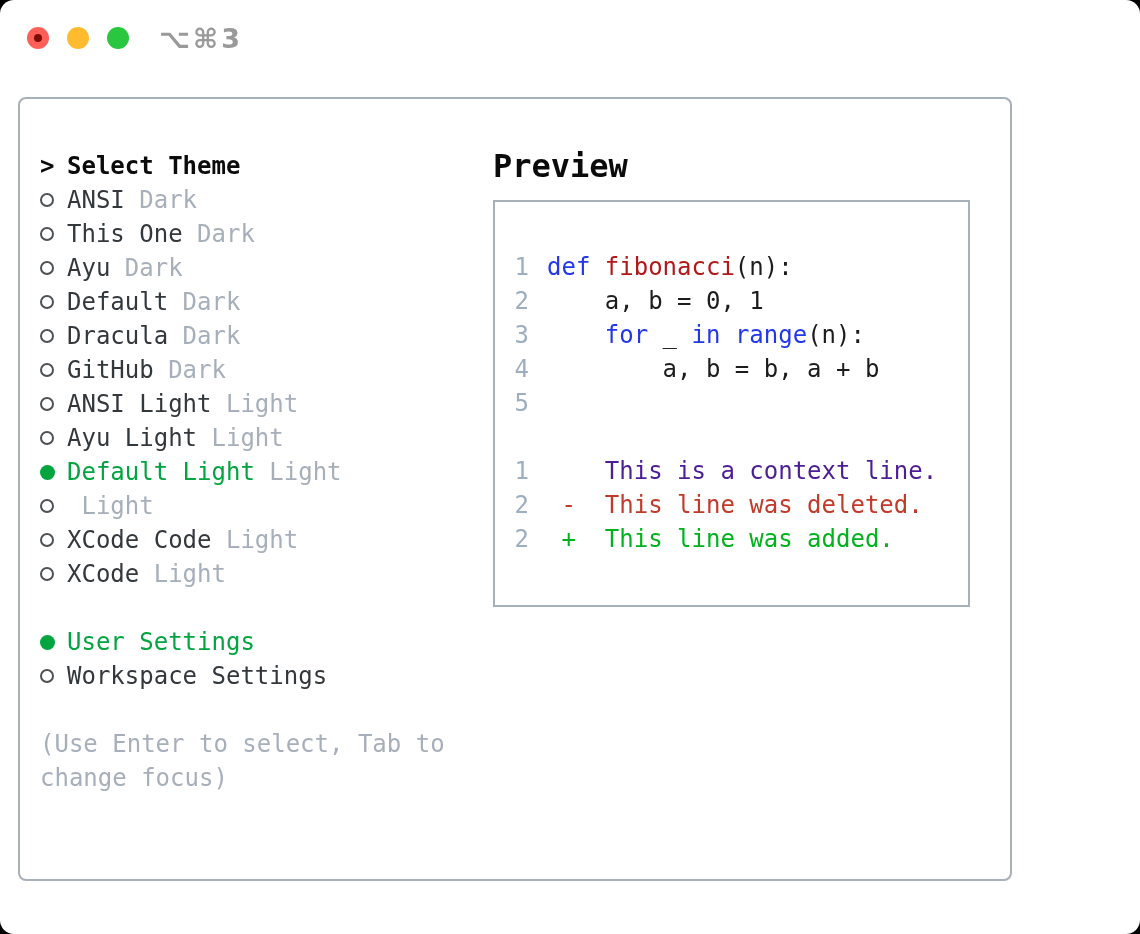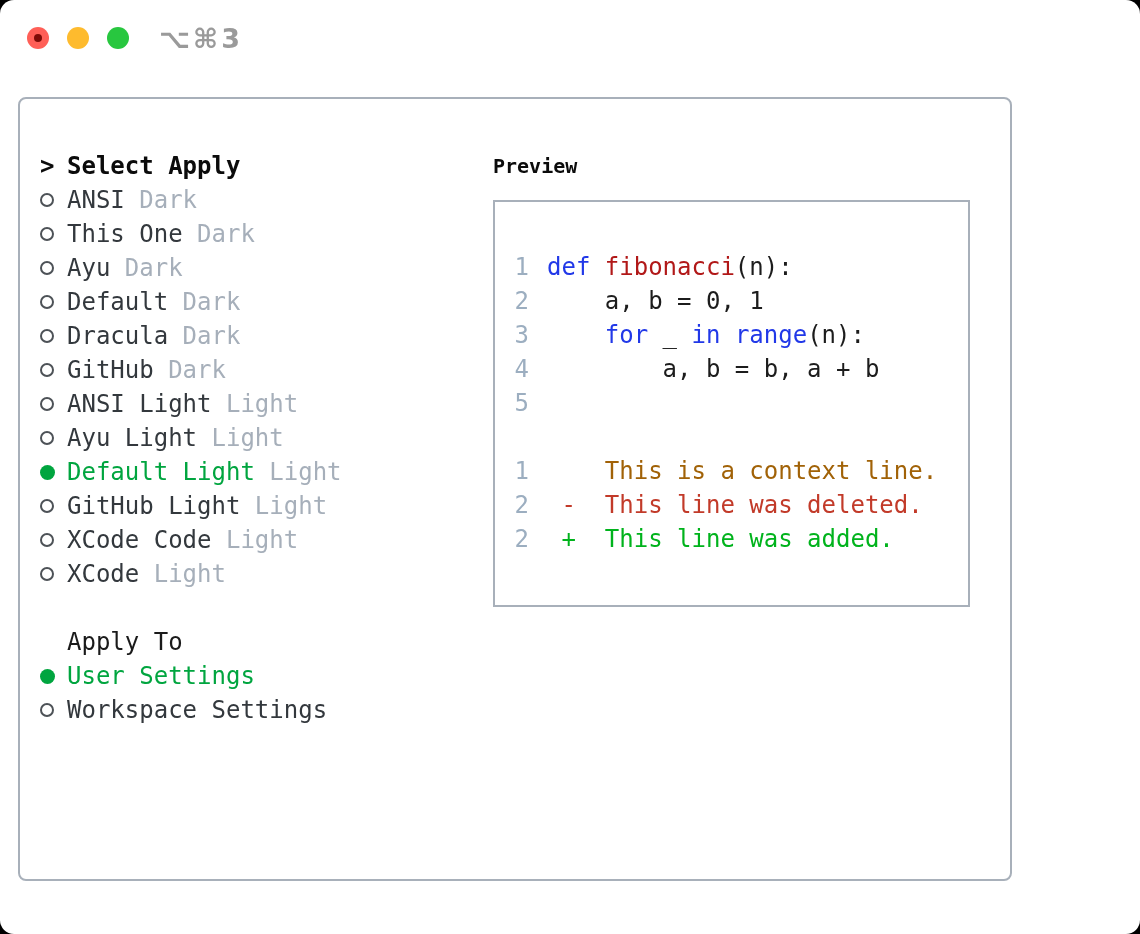--- a/index.html
+++ b/index.html
@@ -44,32 +44,32 @@
 
   .hdr   { color: #0b0b0b; font-weight: bold; }
   .hdr2  { color: #1a1a1a; }
   .tname { color: #33383d; }
   .tname.sel { color: #00a53f; }
   .variant { color: #a6afba; }
 
   .hint { margin-top: 34px; width: 432px; color: #a6afba; font-size: 24px; line-height: 34px; }
 
   
-  .preview-title-row { height: 34px; line-height: 34px; font-size: 20px; }
+  .preview-title-row { height: 34px; line-height: 34px; font-size: 32px; }
   .preview-box {
     margin-top: 17px; width: 477px; height: 407px;
     border: 2px solid #a8b0ba; background: #fff;
     padding: 48px 18px 48px 18px; overflow: hidden;
   }
   .pline { height: 34px; line-height: 34px; font-size: 24px; white-space: pre; display: flex; }
   .ln { width: 16px; flex: 0 0 16px; text-align: right; color: #9caec0; margin-right: 18px; }
   .seg.plain   { color: #1c1c1c; }
   .seg.kw      { color: #2138e8; }
   .seg.fn      { color: #b11818; }
-  .seg.context { color: #a16207; }
+  .seg.context { color: #4c1d95; }
   .seg.deleted { color: #c23a29; }
   .seg.added   { color: #00b31c; }
 </style>
 </head>
 <body>
 
 <div class="window">
 
   <div class="titlebar">
     <div class="lights">
@@ -79,50 +79,47 @@
     </div>
     <div class="shortcut">⌥⌘3</div>
   </div>
 
   <div class="panel">
     <div class="panel-inner">
 
       <div class="col-left">
         <div class="row">
           <span class="marker"><span class="chev">&gt;</span></span>
-          <span class="hdr">Select Apply</span>
+          <span class="hdr">Select Theme</span>
         </div>
 
         <div id="theme-list">
             <div class="row"><span class="marker"><span class="ring"></span></span><span class="tname">ANSI</span><span class="variant"> Dark</span></div>
             <div class="row"><span class="marker"><span class="ring"></span></span><span class="tname">This One</span><span class="variant"> Dark</span></div>
             <div class="row"><span class="marker"><span class="ring"></span></span><span class="tname">Ayu</span><span class="variant"> Dark</span></div>
             <div class="row"><span class="marker"><span class="ring"></span></span><span class="tname">Default</span><span class="variant"> Dark</span></div>
             <div class="row"><span class="marker"><span class="ring"></span></span><span class="tname">Dracula</span><span class="variant"> Dark</span></div>
             <div class="row"><span class="marker"><span class="ring"></span></span><span class="tname">GitHub</span><span class="variant"> Dark</span></div>
             <div class="row"><span class="marker"><span class="ring"></span></span><span class="tname">ANSI Light</span><span class="variant"> Light</span></div>
             <div class="row"><span class="marker"><span class="ring"></span></span><span class="tname">Ayu Light</span><span class="variant"> Light</span></div>
             <div class="row"><span class="marker"><span class="dot"></span></span><span class="tname sel">Default Light</span><span class="variant"> Light</span></div>
-            <div class="row"><span class="marker"><span class="ring"></span></span><span class="tname">GitHub Light</span><span class="variant"> Light</span></div>
+            <div class="row"><span class="marker"><span class="ring"></span></span><span class="variant"> Light</span></div>
             <div class="row"><span class="marker"><span class="ring"></span></span><span class="tname">XCode Code</span><span class="variant"> Light</span></div>
             <div class="row"><span class="marker"><span class="ring"></span></span><span class="tname">XCode</span><span class="variant"> Light</span></div>
           </div>
 
         <div class="spacer"></div>
 
-        <div class="row">
-          <span class="marker"></span>
-          <span class="hdr2">Apply To</span>
-        </div>
 
         <div id="apply-list">
             <div class="row"><span class="marker"><span class="dot"></span></span><span class="tname sel">User Settings</span></div>
             <div class="row"><span class="marker"><span class="ring"></span></span><span class="tname">Workspace Settings</span></div>
           </div>
 
+        <div class="hint">(Use Enter to select, Tab to change focus)</div>
       </div>
 
       <div class="col-right">
         <div class="preview-title-row">
           <span class="hdr">Preview</span>
         </div>
         <div class="preview-box" id="preview-box">
             <div class="pline"><span class="ln">1</span><span class="content"><span class="seg kw">def</span><span class="seg plain"> </span><span class="seg fn">fibonacci</span><span class="seg plain">(n):</span></span></div>
             <div class="pline"><span class="ln">2</span><span class="content"><span class="seg plain">    a, b = 0, 1</span></span></div>
             <div class="pline"><span class="ln">3</span><span class="content"><span class="seg plain">    </span><span class="seg kw">for</span><span class="seg plain"> _ </span><span class="seg kw">in</span><span class="seg plain"> </span><span class="seg kw">range</span><span class="seg plain">(n):</span></span></div>

